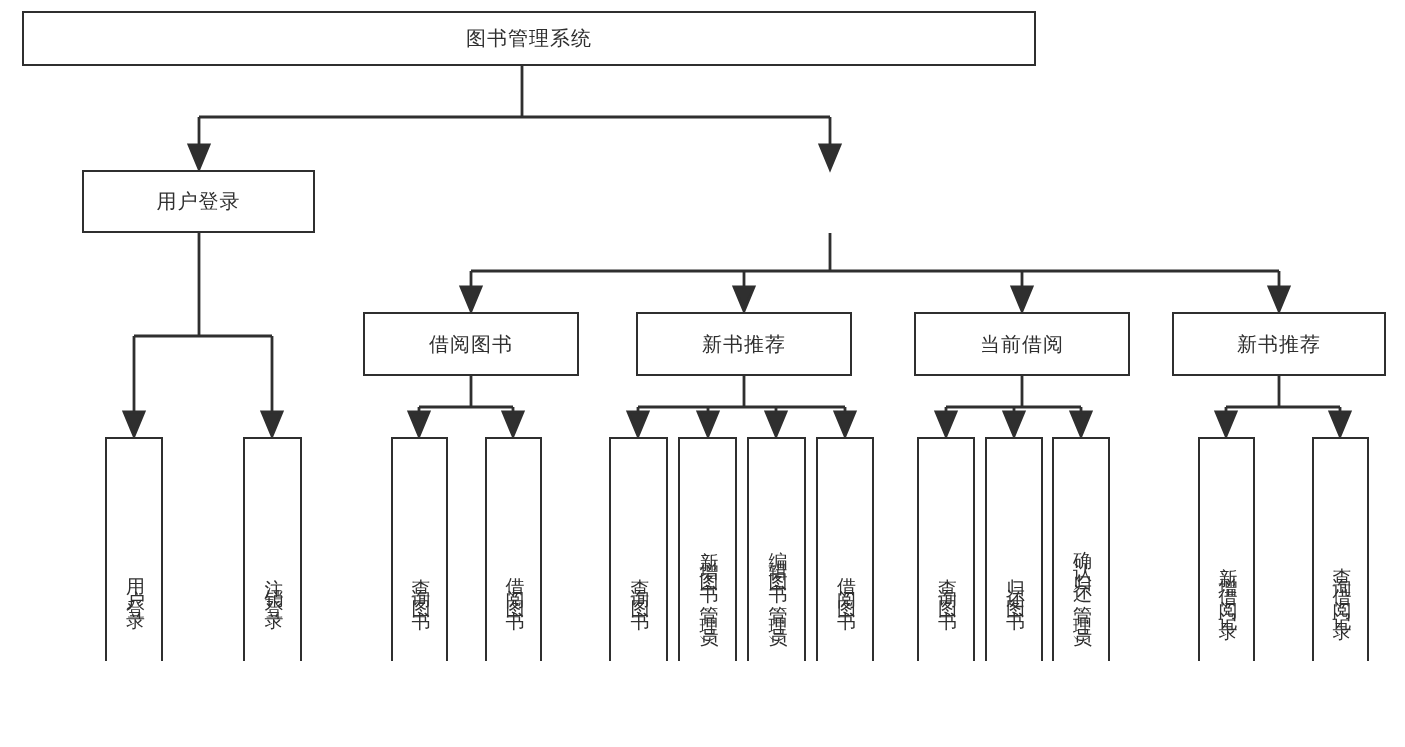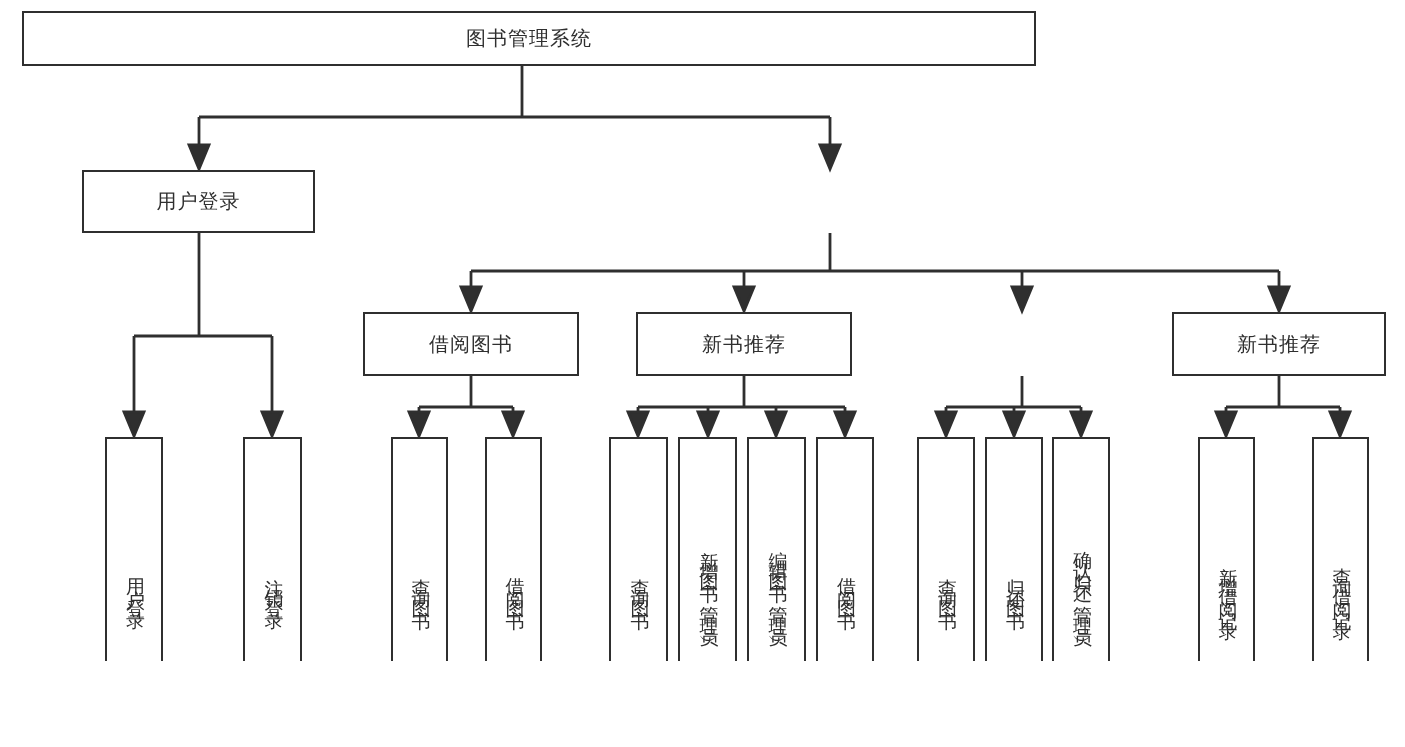--- a/index.html
+++ b/index.html
@@ -116,20 +116,23 @@
   <div class="node" style="left:82px;top:170px;width:233px;height:63px">
     <span>用户登录</span>
   </div>
 
   <div class="node" style="left:363px;top:312px;width:216px;height:64px">
     <span>借阅图书</span>
   </div>
   <div class="node" style="left:636px;top:312px;width:216px;height:64px">
     <span>新书推荐</span>
   </div>
+  <div class="node" style="left:914px;top:312px;width:216px;height:64px">
+    <span>当前借阅</span>
+  </div>
   <div class="node" style="left:1172px;top:312px;width:214px;height:64px">
     <span>新书推荐</span>
   </div>
 
   <div class="leaf" style="left:105px;width:58px">
     <span class="vtext">用户登录</span>
   </div>
   <div class="leaf" style="left:243px;width:59px">
     <span class="vtext">注销登录</span>
   </div>

